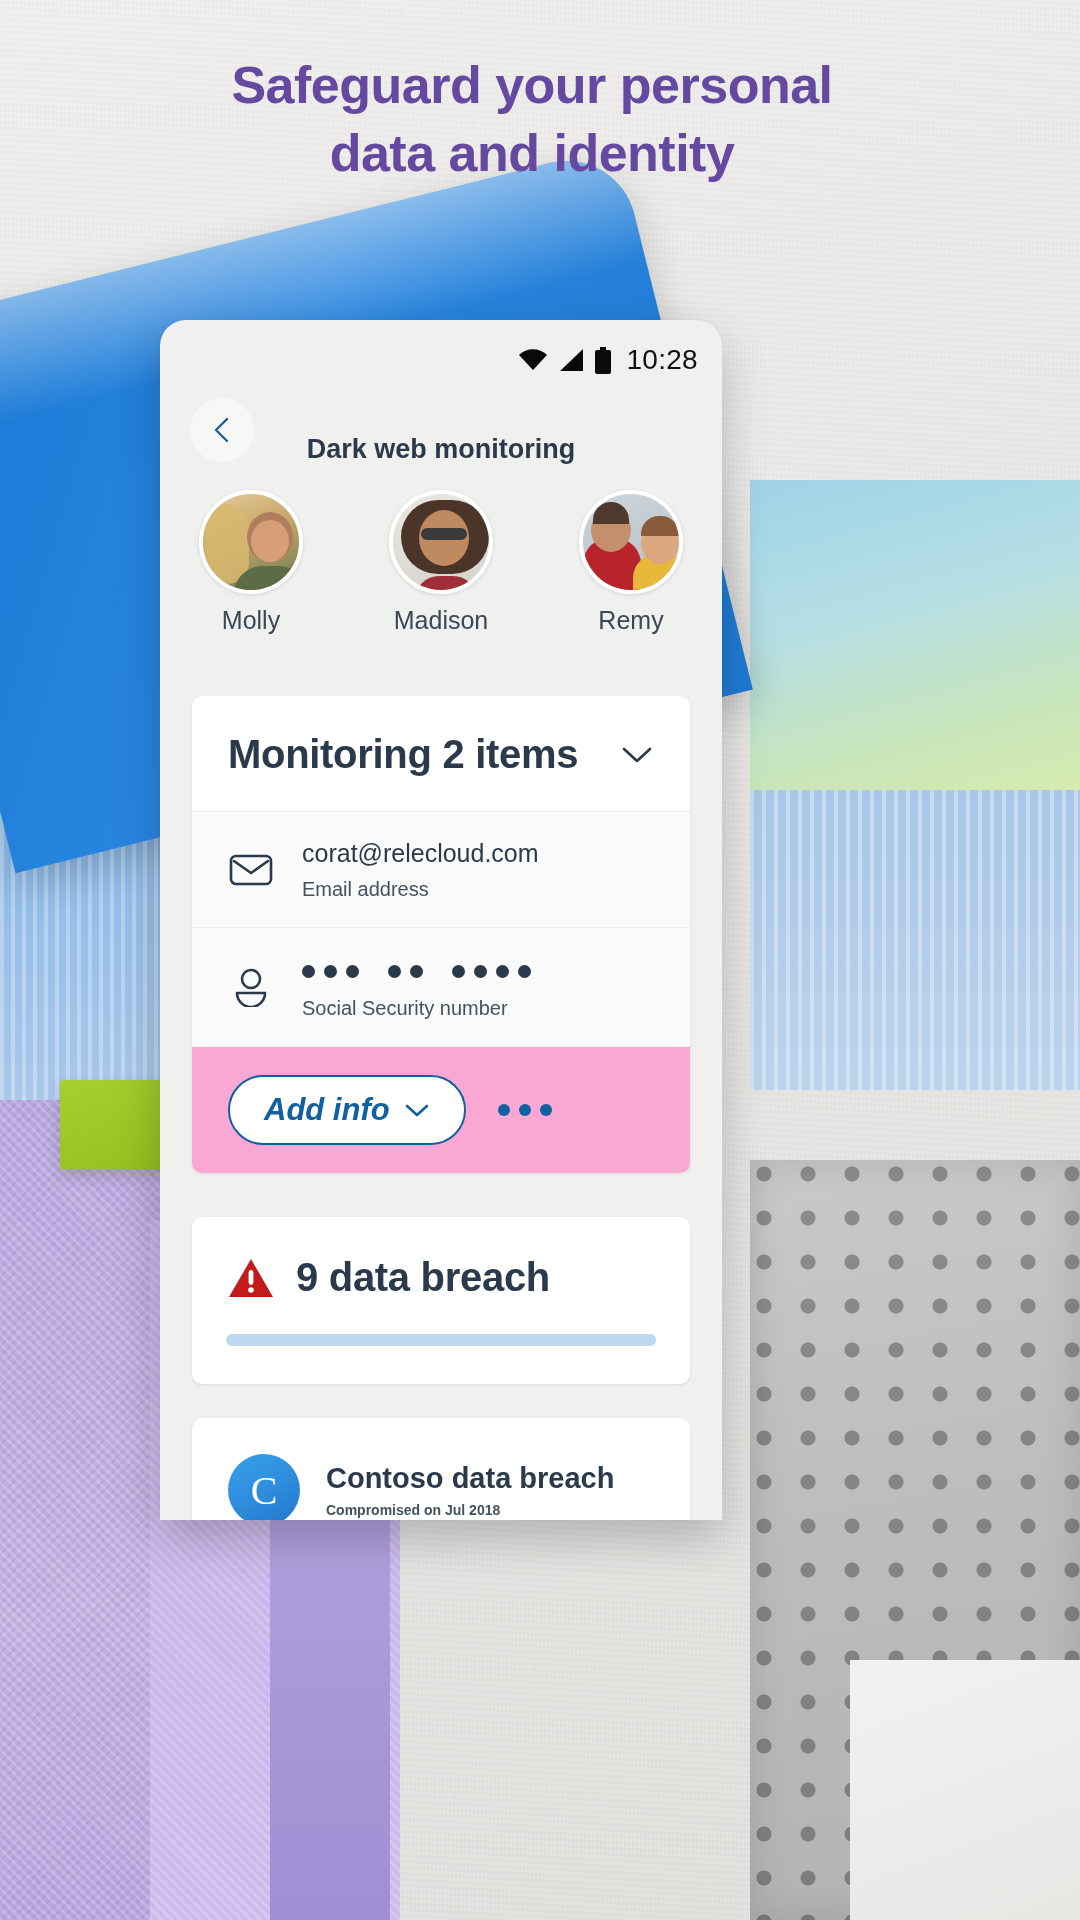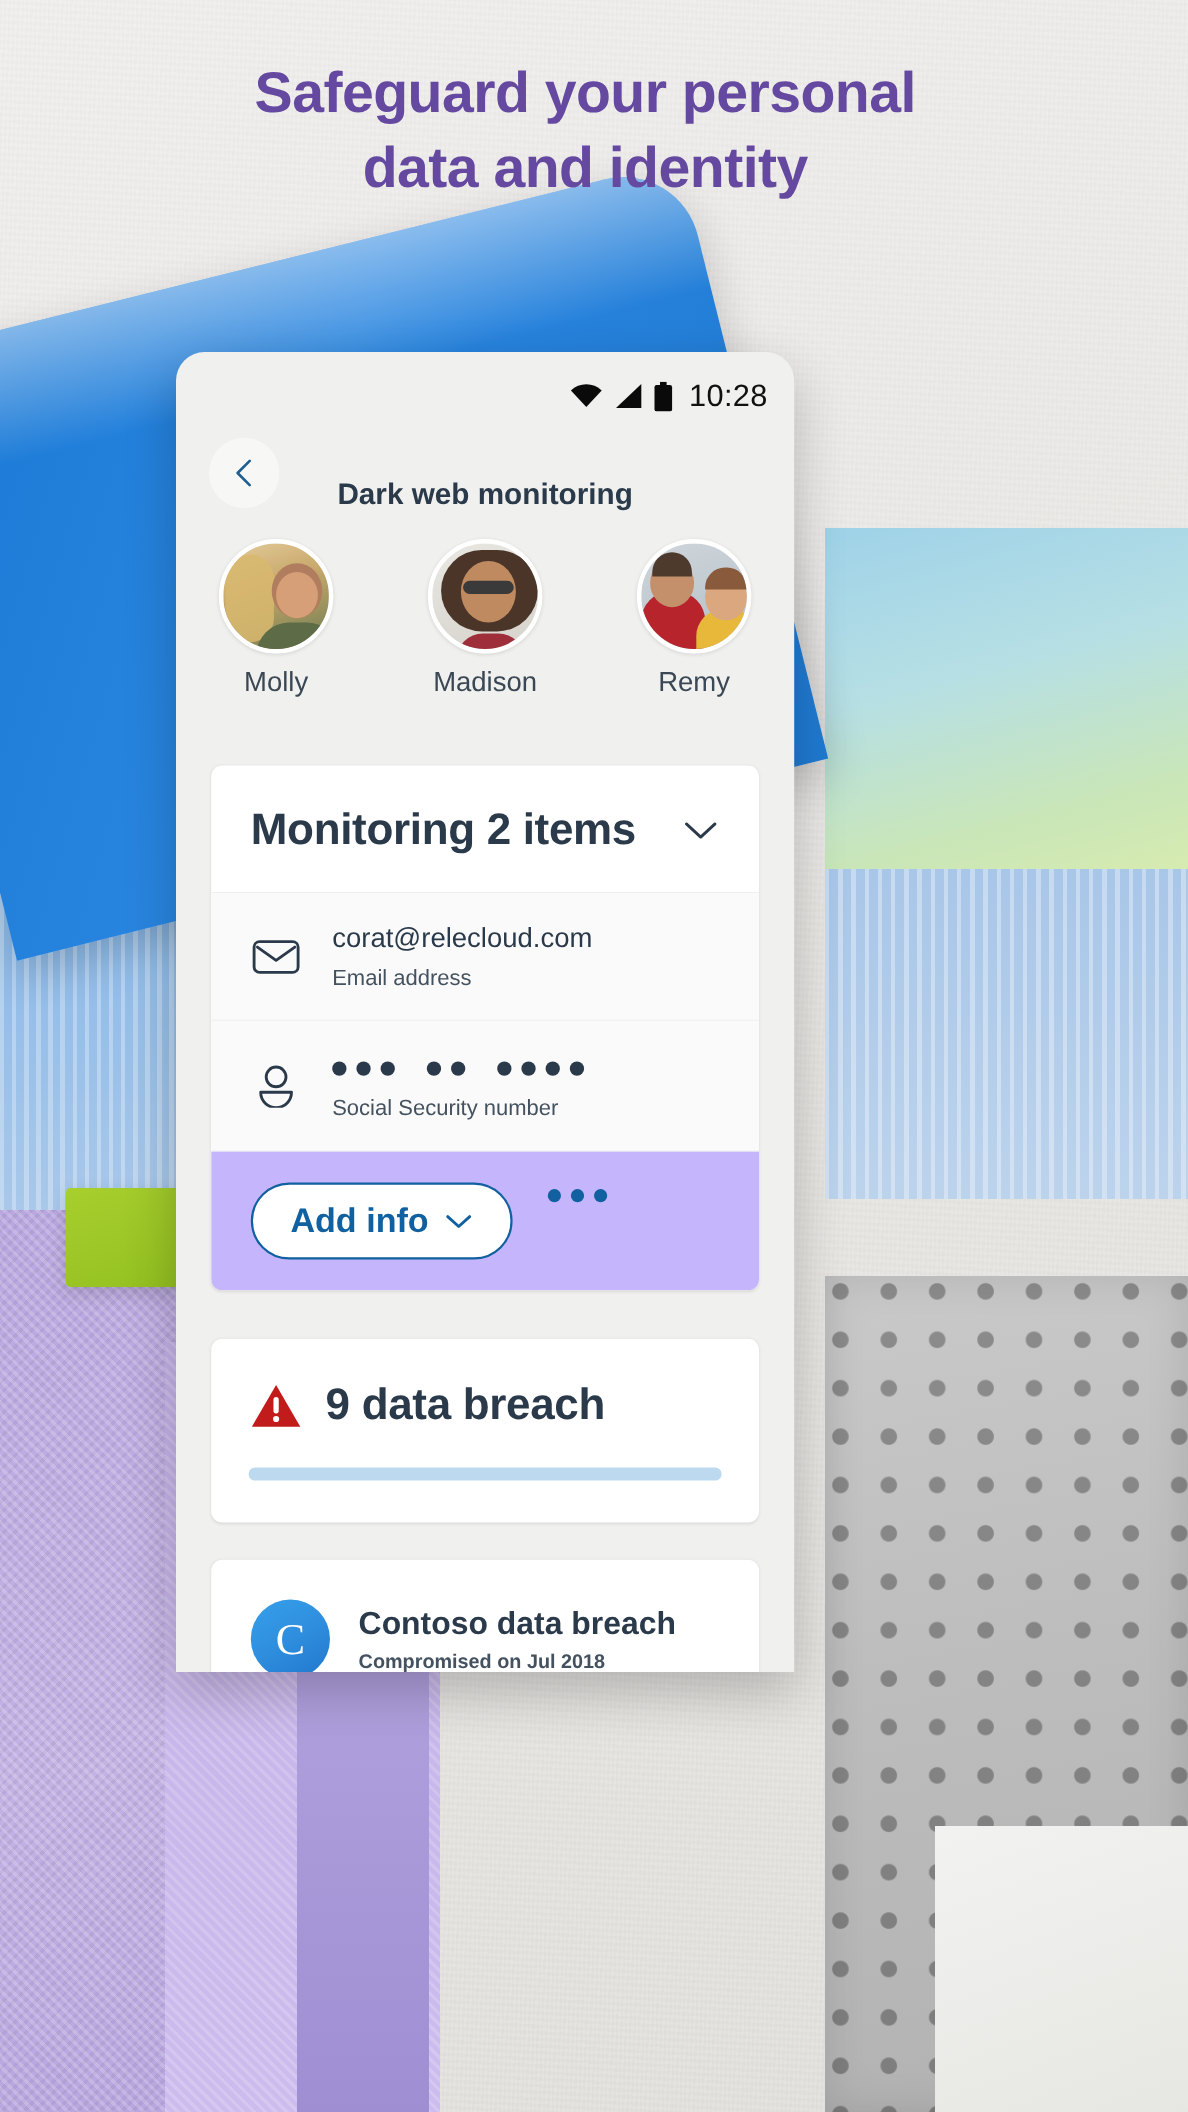--- a/index.html
+++ b/index.html
@@ -210,21 +210,21 @@
     border-bottom:1px solid #eceded;
     cursor:pointer;
   }
   .info-ico { width:46px; display:flex; justify-content:center; flex:0 0 46px; }
   .info-val { font-size:25px; color:#2b3a4a; line-height:1.25; }
   .info-lab { font-size:20px; color:#44515f; margin-top:9px; }
   .dots { display:flex; align-items:center; height:34px; gap:9px; }
   .dots b { width:13px; height:13px; border-radius:50%; background:#2b3a4a; display:block; }
   .dots .gap { width:11px; }
 
-  .card-foot { display:flex; align-items:flex-start; gap:26px; padding:28px 36px; background:#c4b5fd; }
+  .card-foot { display:flex; align-items:center; gap:26px; padding:28px 36px; background:#f9a8d4;font-style:italic; }
   .pill {
     display:flex; align-items:center; gap:14px;
     border:2px solid #11609f; color:#11609f;
     background:#fff;
     border-radius:40px; padding:15px 34px;
     font-size:31px; font-weight:700; cursor:pointer;
   }
   .kebab { display:flex; gap:9px; cursor:pointer; padding:6px; }
   .kebab b { width:12px; height:12px; border-radius:50%; background:#11609f; display:block; }
 
@@ -238,21 +238,21 @@
 
   .breach-row { display:flex; align-items:center; gap:26px; padding:36px 36px 40px 36px; cursor:pointer; }
   .bubble {
     width:72px; height:72px; border-radius:50%; flex:0 0 72px;
     background:linear-gradient(150deg,#35a0ea 0%,#2f8ede 50%,#2076cc 100%);
     color:#fff; font-size:40px;
     display:flex; align-items:center; justify-content:center;
     font-family:"Liberation Serif", serif;
   }
   .breach-t { font-size:29px; font-weight:700; color:#2b3a4a; }
-  .breach-s { font-size:18px; font-weight:700; color:#44515f; margin-top:7px; }
+  .breach-s { font-size:14px; font-weight:700; color:#44515f; margin-top:7px; }
 </style>
 </head>
 <body>
 
 <div class="bg">
   <div class="bg-wall"></div>
   <div class="shape teal"></div>
   <div class="shape ribbed2"></div>
   <div class="shape speckle"></div>
   <div class="shape metal"></div>

